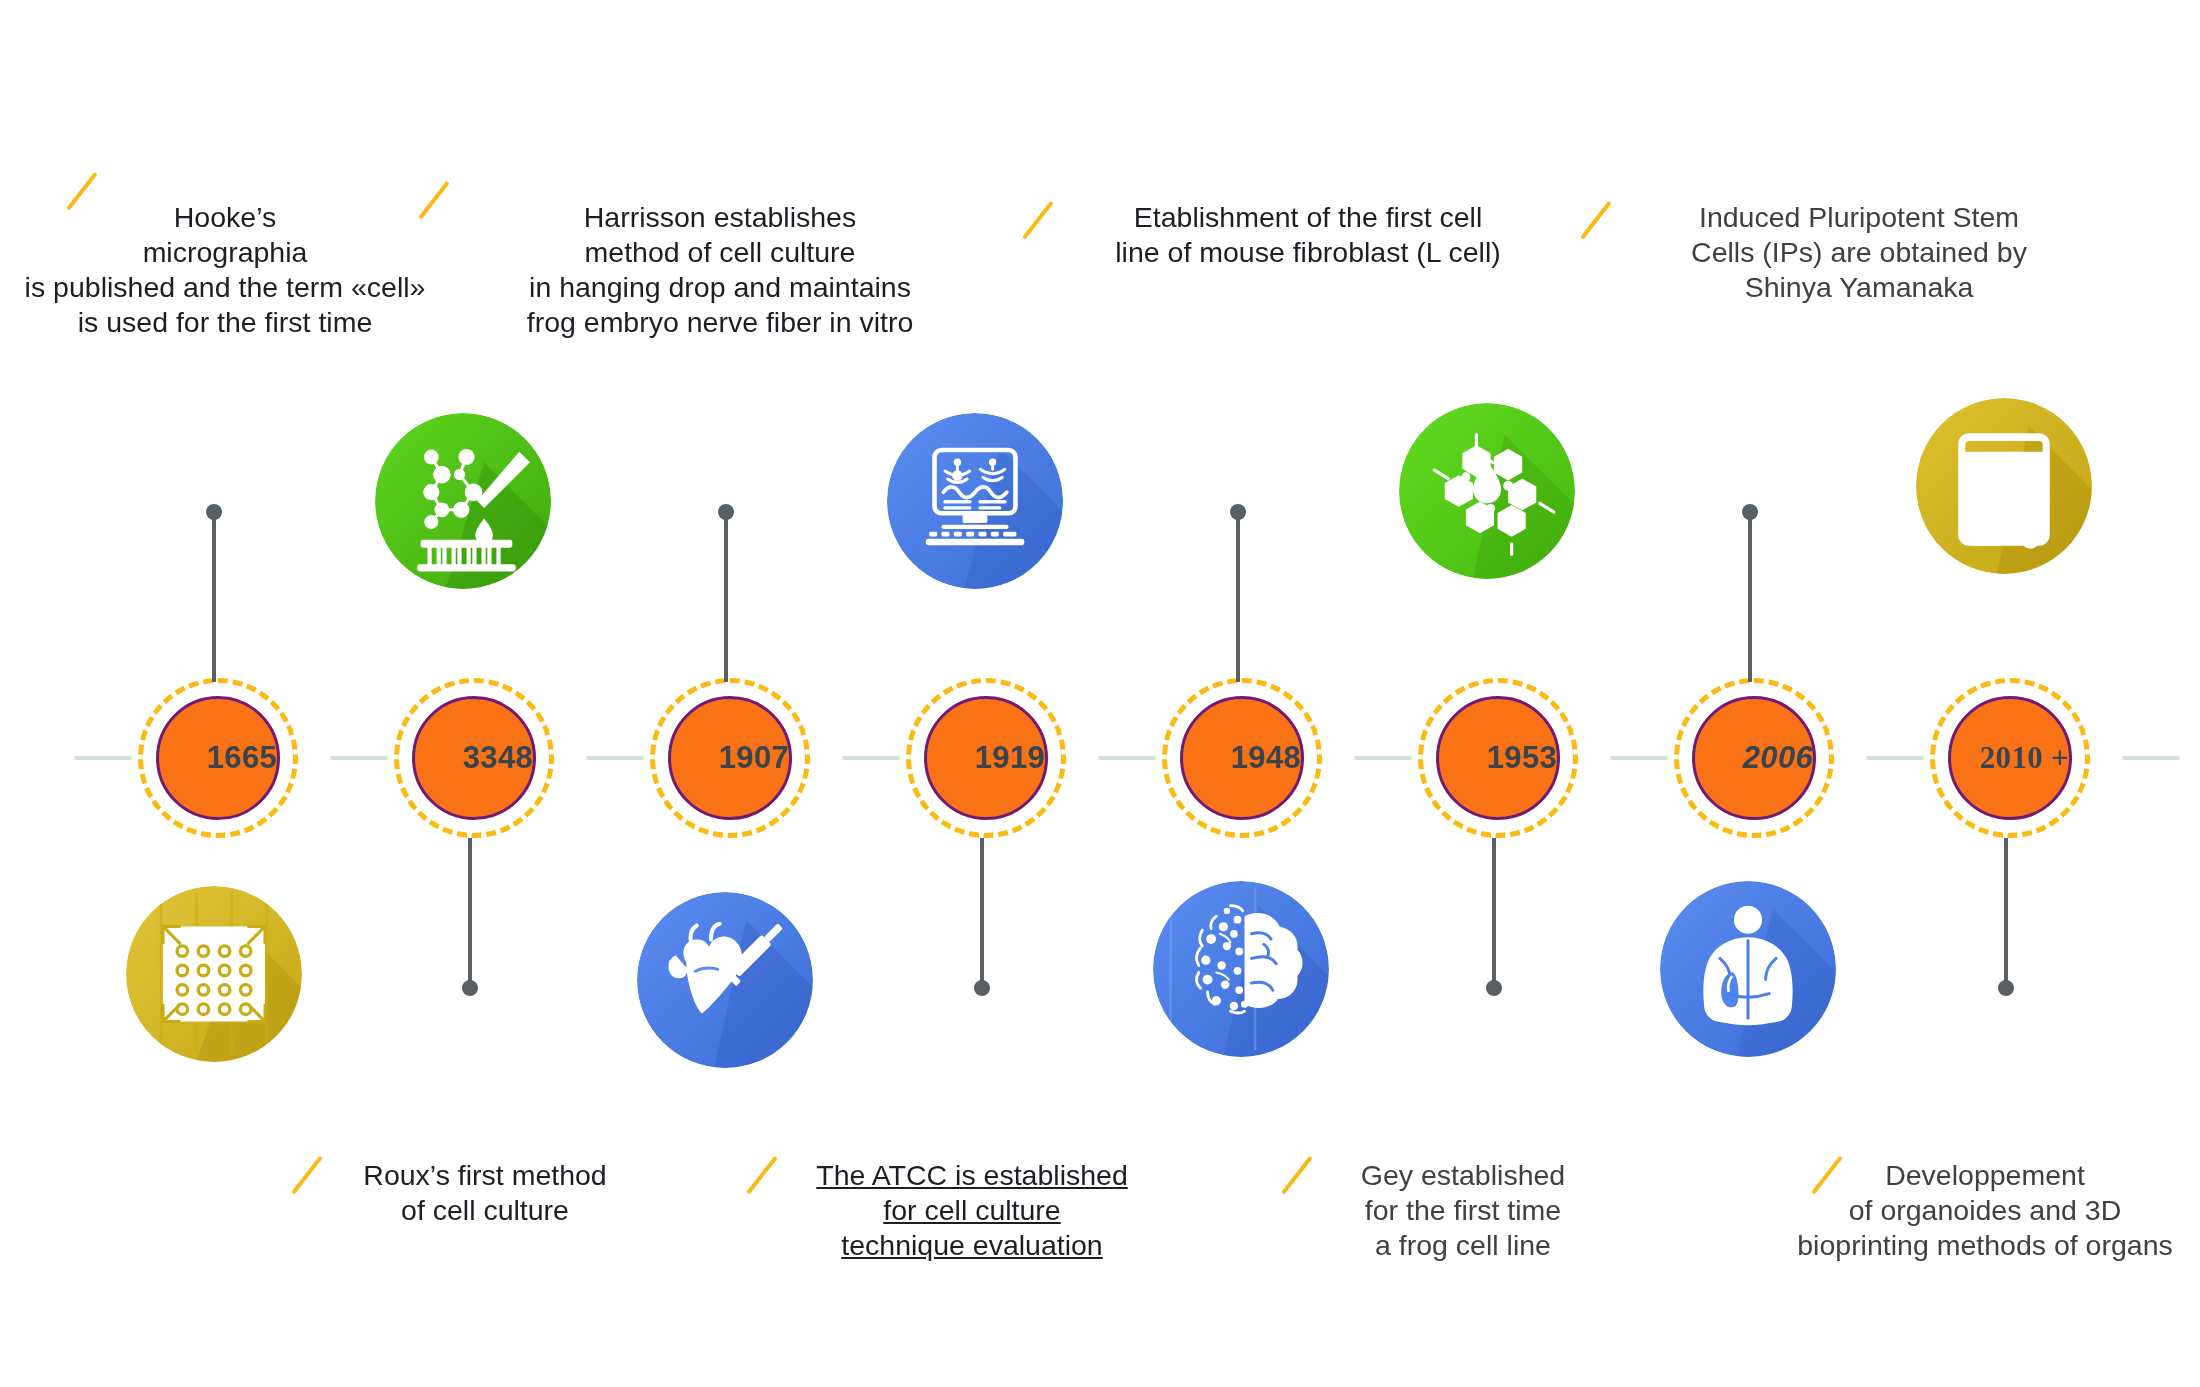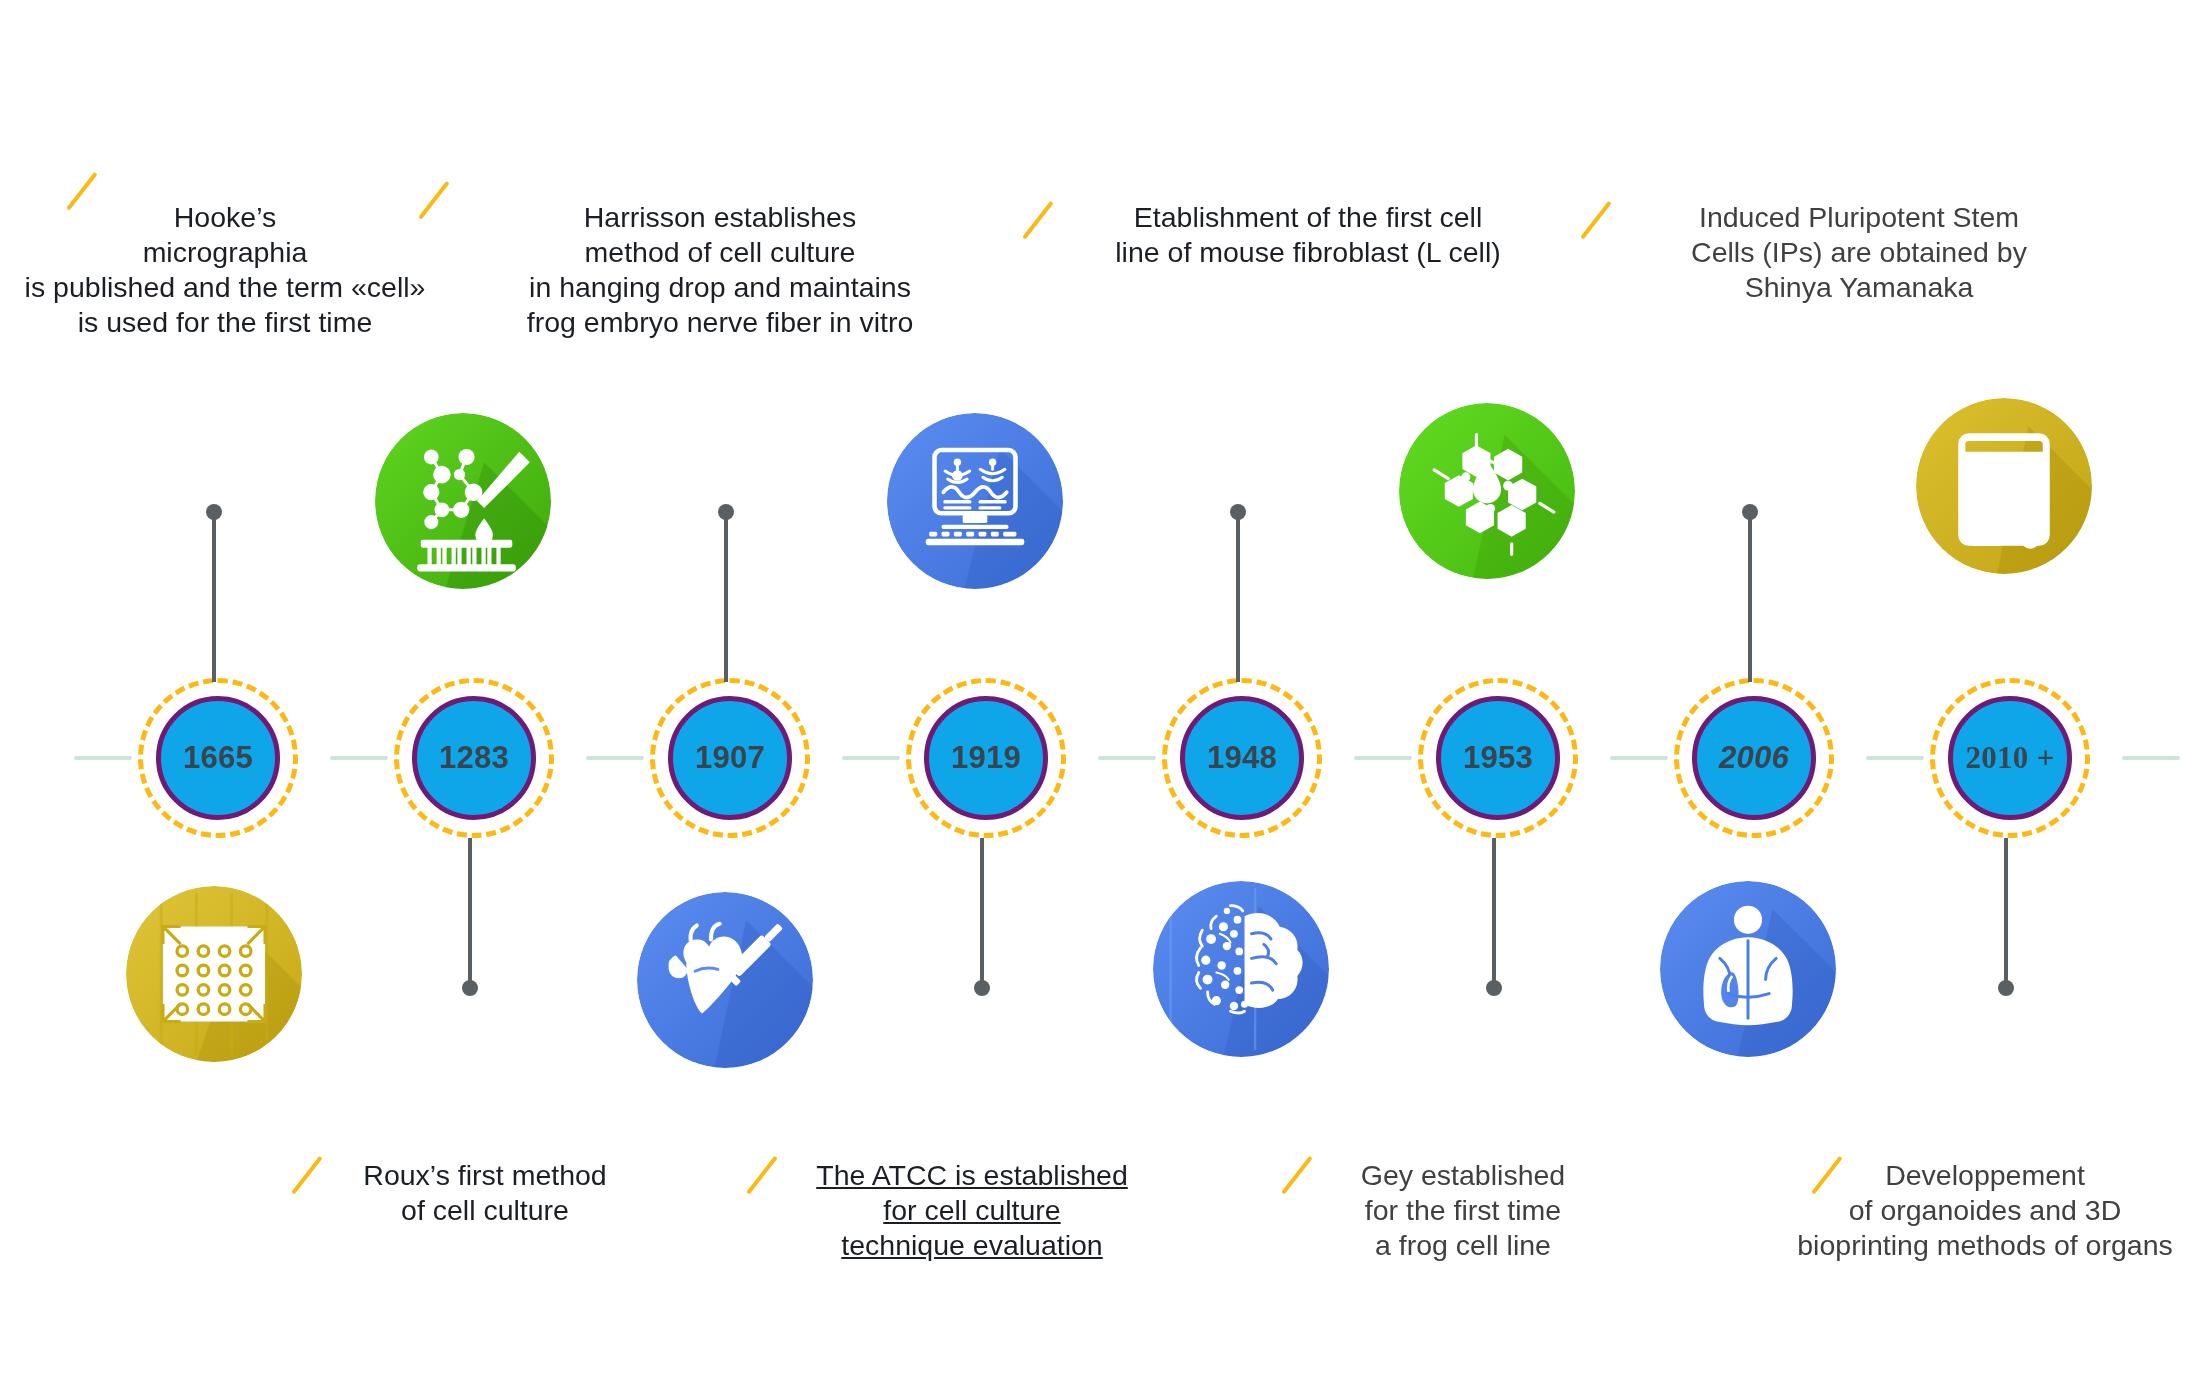--- a/index.html
+++ b/index.html
@@ -42,26 +42,26 @@
     border: 5px dashed #fcb913;
     box-sizing: border-box;
     display: flex;
     align-items: center;
     justify-content: center;
   }
   .year-inner {
     width: 124px;
     height: 124px;
     border-radius: 50%;
-    background: #0ea5e9;
-    border: 5px solid #701a75;
+    background: #f97316;
+    border: 3px solid #701a75;
     box-sizing: border-box;
     display: flex;
     align-items: center;
-    justify-content: center;
+    justify-content: flex-end;
   }
   .year-label {
     font-size: 31px;
     font-weight: bold;
     color: #39444c;
     letter-spacing: 0.3px;
     white-space: nowrap;
   }
 
   
@@ -124,21 +124,21 @@
   <div class="connector" style="left:74px; width:58px;"></div>
 </div>
 
 <div class="year-node" style="left:138px;">
   <div class="year-inner">
     <span class="year-label">1665</span>
   </div>
 </div>
 <div class="year-node" style="left:394px;">
   <div class="year-inner">
-    <span class="year-label">1283</span>
+    <span class="year-label">3348</span>
   </div>
 </div>
 <div class="year-node" style="left:650px;">
   <div class="year-inner">
     <span class="year-label">1907</span>
   </div>
 </div>
 <div class="year-node" style="left:906px;">
   <div class="year-inner">
     <span class="year-label">1919</span>

